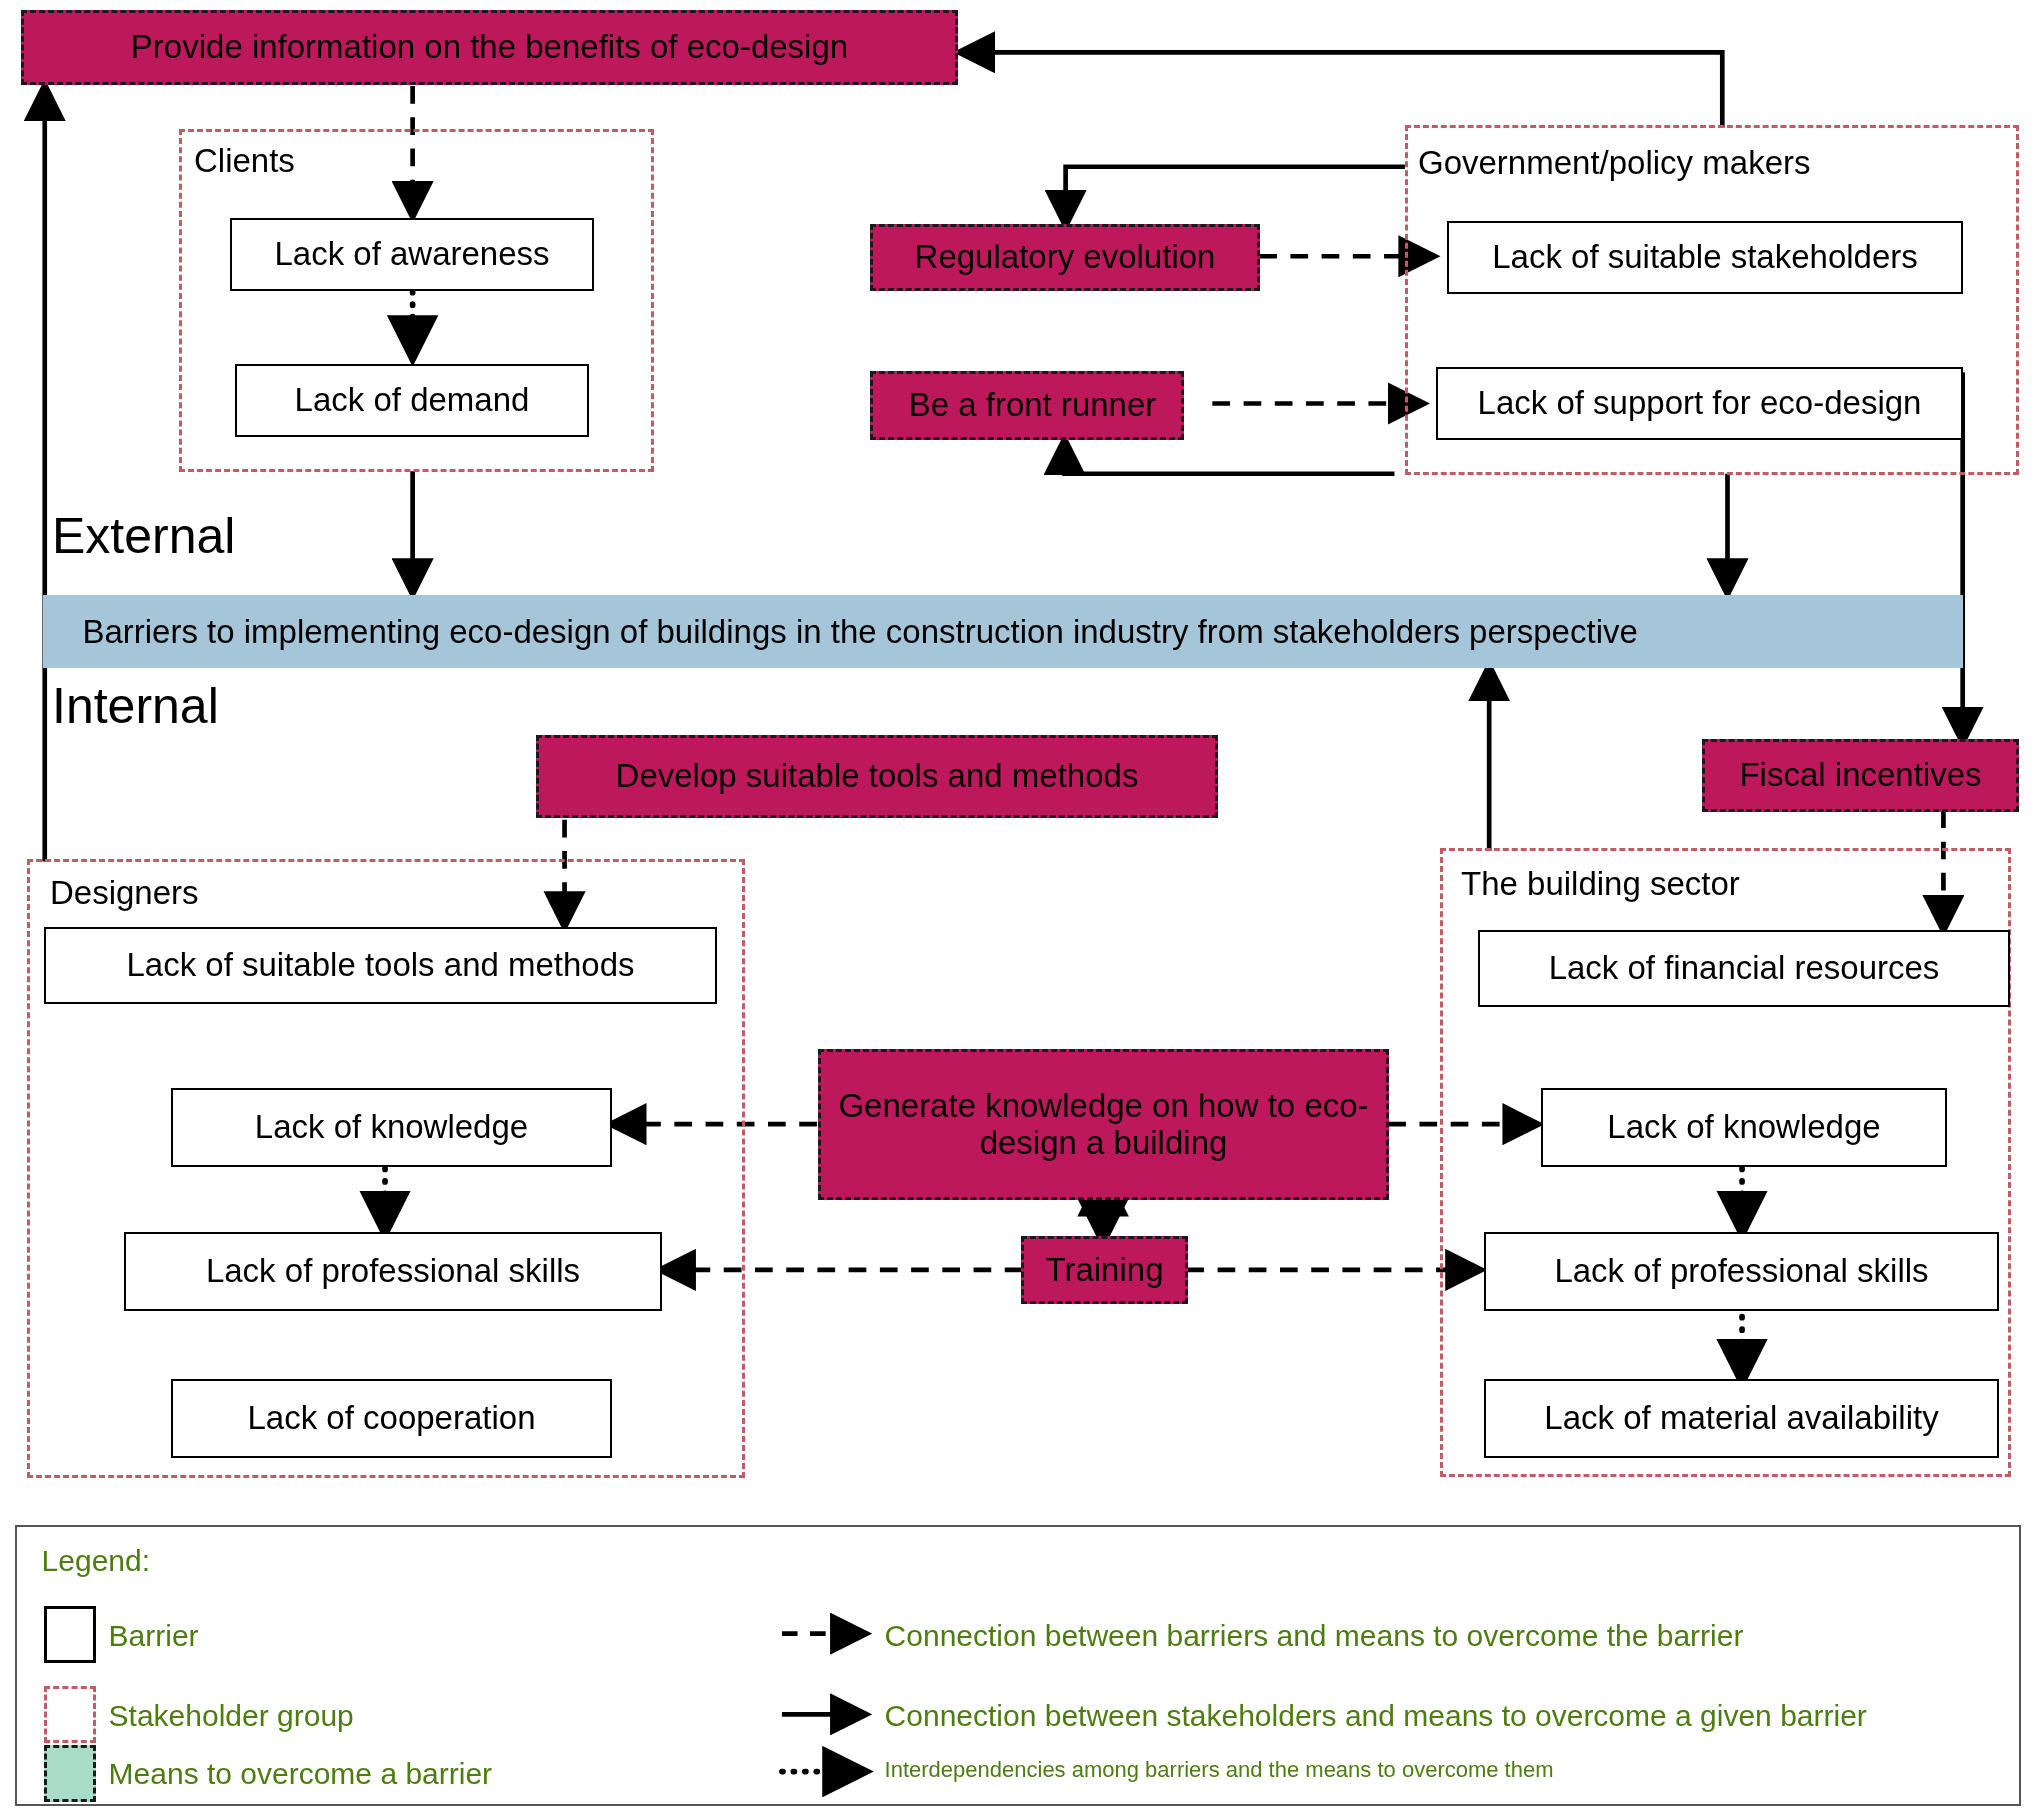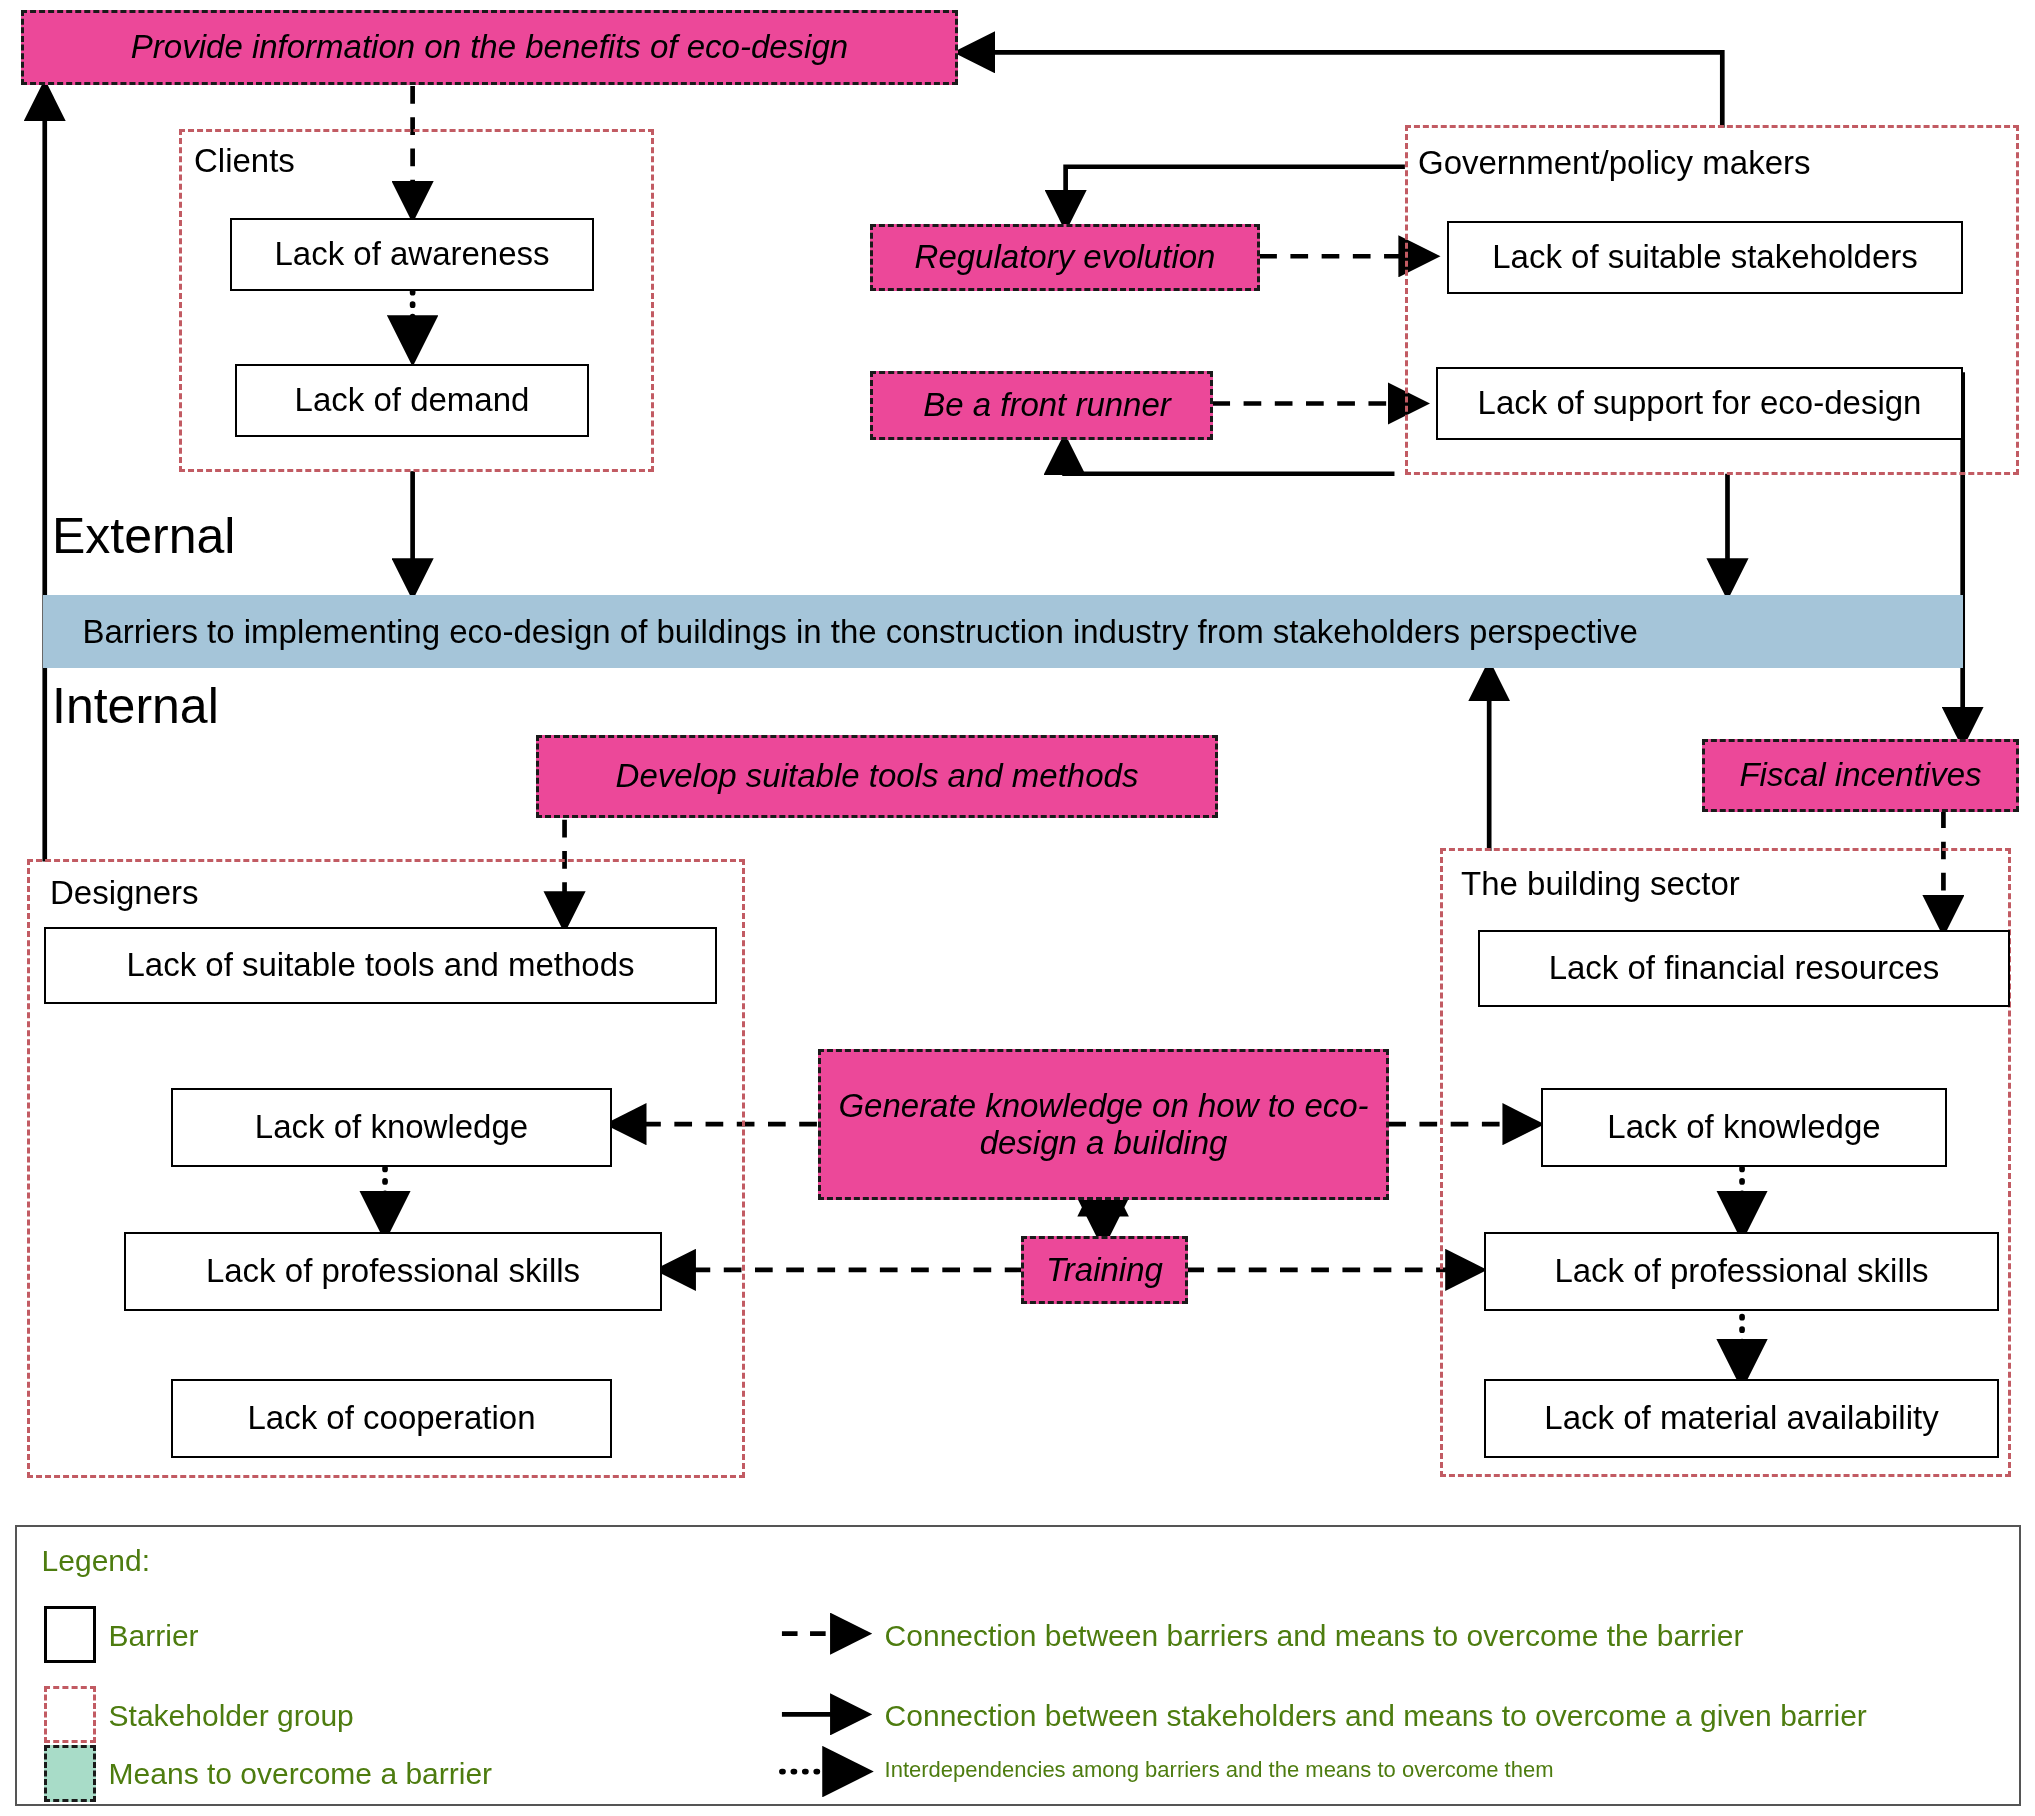--- a/index.html
+++ b/index.html
@@ -2,21 +2,21 @@
 <html style="font-size:8.3px"><head>
 <meta charset="utf-8">
 <style>
   html,body{margin:0;padding:0;background:#fff;}
   body{font-family:"Liberation Sans", sans-serif;}
   #stage{position:relative;width:2035px;height:1817px;background:#fff;overflow:hidden;}
   svg{position:absolute;top:0;left:0;width:2035px;height:1817px;}
   .nd{position:absolute;box-sizing:border-box;display:flex;align-items:center;justify-content:center;
       text-align:center;line-height:1.12;color:#000;}
   .barrier{border:2.6px solid #000;background:#fff;}
-  .means{border:3.1px dashed #1a1a1a;background:#ec4899;font-style:italic;}
+  .means{border:3.1px dashed #1a1a1a;background:#be185d;}
   .grp{position:absolute;box-sizing:border-box;border:3.6px dashed #C25B63;background:transparent;}
   .grplab{position:absolute;color:#000;white-space:nowrap;text-align:center;}
   .banner{position:absolute;background:#A5C5D9;display:flex;align-items:center;box-sizing:border-box;}
   .sidelab{position:absolute;white-space:nowrap;color:#000;}
   .legendbox{position:absolute;box-sizing:border-box;border:2.1px solid #555;background:#fff;}
   .lg-txt{position:absolute;white-space:nowrap;color:#4d7c0f;}
   .sw-barrier{position:absolute;border:3.1px solid #000;background:#fff;box-sizing:border-box;}
   .sw-group{position:absolute;border:3.1px dashed #C25B63;background:#fff;box-sizing:border-box;}
   .sw-means{position:absolute;border:3.1px dashed #1a1a1a;background:#A8DCC8;box-sizing:border-box;}
 </style>
@@ -131,21 +131,21 @@
   <div class="grp" style="left:27px;top:859px;width:718px;height:619px;"></div>
   <div class="grplab" style="left:50px;top:874px;font-size:33px;">Designers</div>
 
   <div class="grp" style="left:1440px;top:848px;width:571px;height:629px;"></div>
   <div class="grplab" style="left:1461px;top:865px;font-size:33px;">The building sector</div>
 
   <div class="nd means" style="left:21px;top:10.4px;width:937px;height:75px;font-size:33px;">Provide information on the benefits of eco-design</div>
 
   <div class="nd means" style="left:870px;top:224px;width:390px;height:67px;font-size:33px;">Regulatory evolution</div>
 
-  <div class="nd means" style="left:870px;top:371px;width:343px;height:69px;font-size:33px;padding-left:11px;">Be a front runner</div>
+  <div class="nd means" style="left:870px;top:371px;width:314px;height:69px;font-size:33px;padding-left:11px;">Be a front runner</div>
 
   <div class="nd means" style="left:536px;top:735px;width:682px;height:83px;font-size:33px;">Develop suitable tools and methods</div>
 
   <div class="nd means" style="left:1702px;top:739px;width:317px;height:73px;font-size:33px;">Fiscal incentives</div>
 
   <div class="nd means" style="left:818px;top:1049px;width:571px;height:151px;font-size:33px;padding:0 12.5px;">Generate knowledge on how to eco-design a building</div>
 
   <div class="nd means" style="left:1021px;top:1236px;width:167px;height:68px;font-size:33px;">Training</div>
 
   <div class="nd barrier" style="left:230px;top:218px;width:364px;height:73px;font-size:33px;">Lack of awareness</div>

